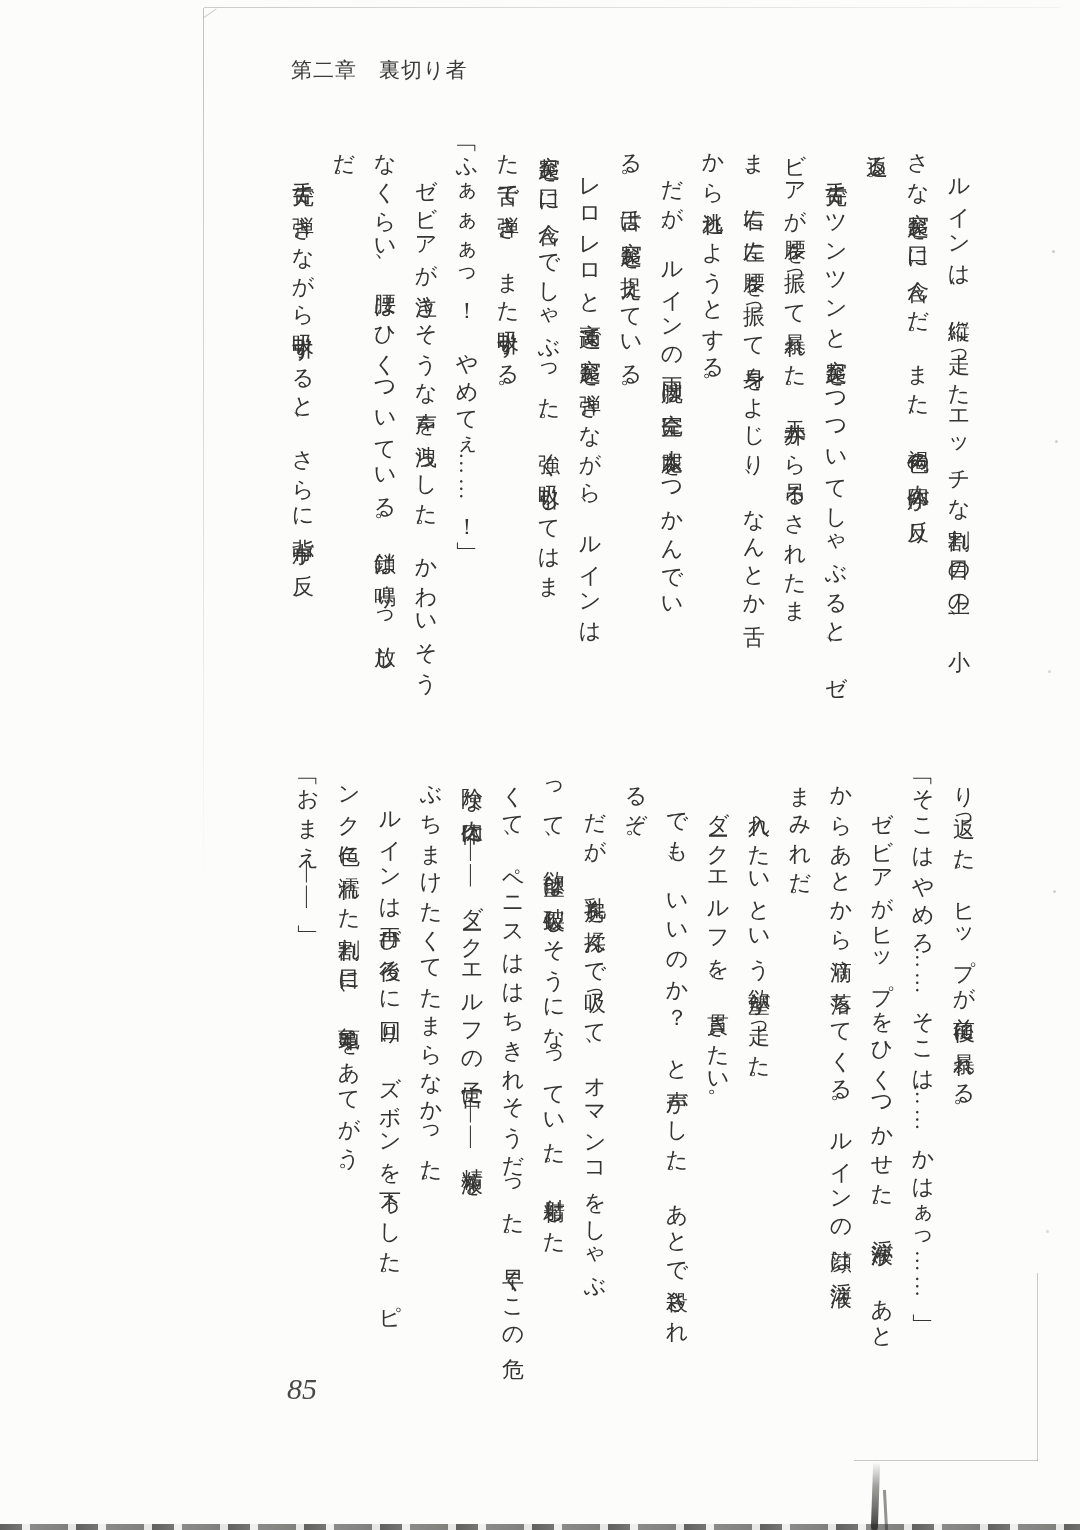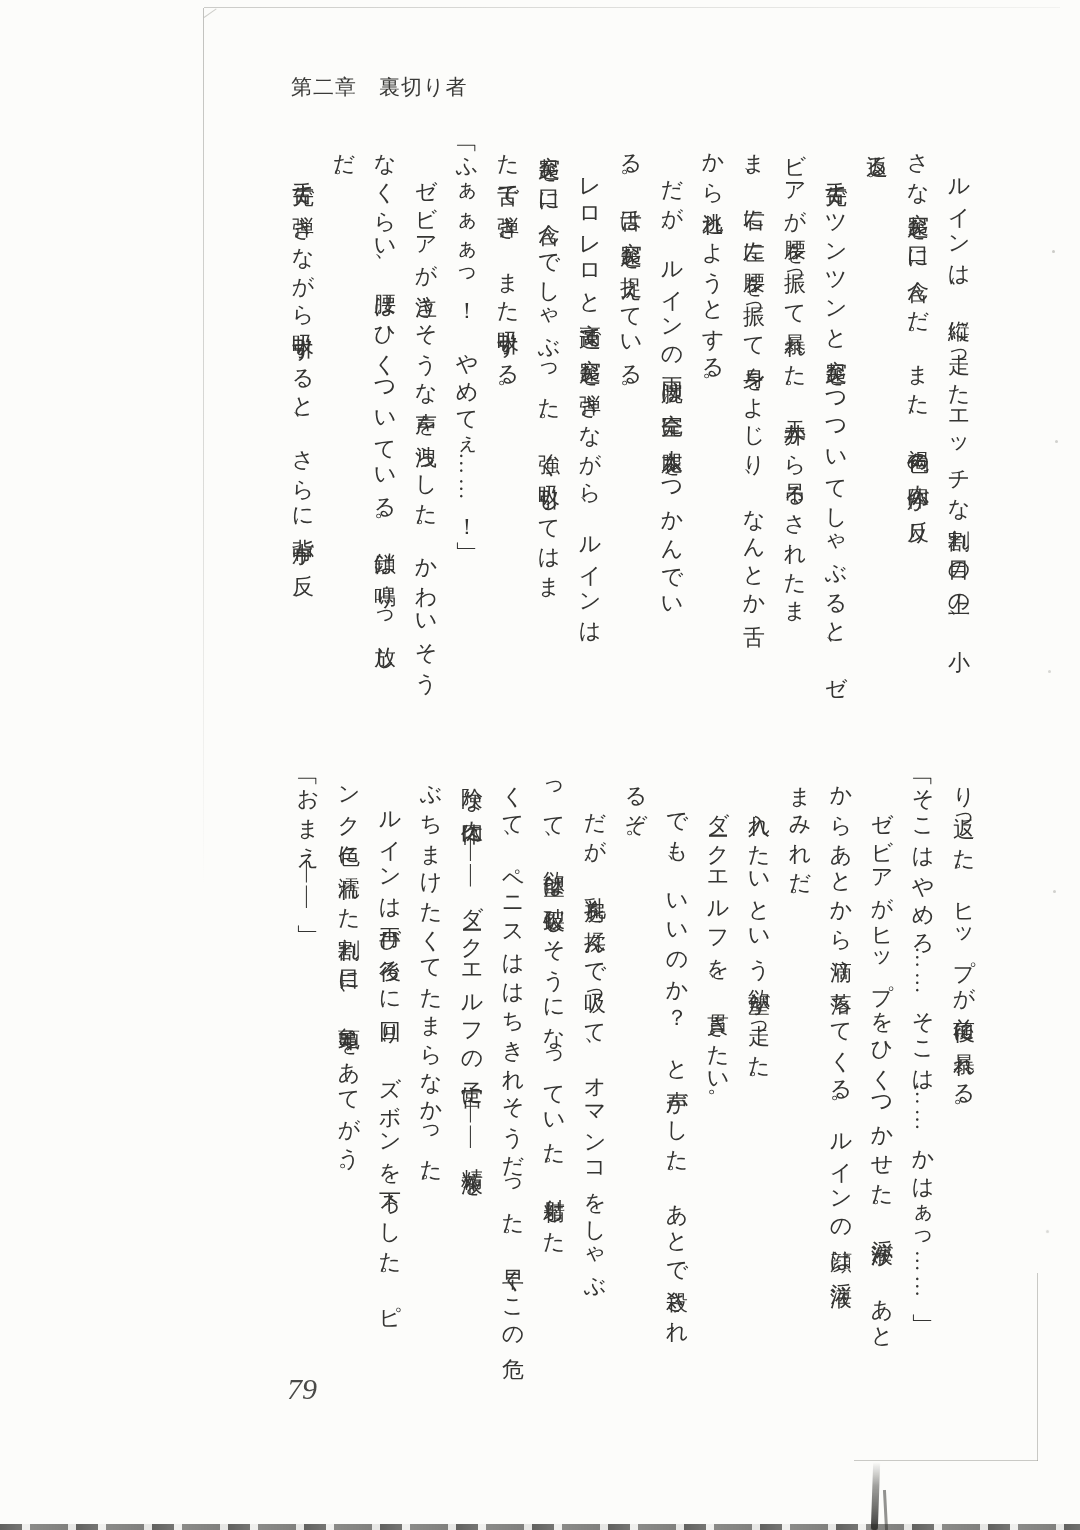--- a/index.html
+++ b/index.html
@@ -13,21 +13,21 @@
     height: 1530px;
     background: #fcfcfa;
     overflow: hidden;
     font-family: "Liberation Serif", "DejaVu Serif", serif;
   }
 
   
   .chapter-header {
     position: absolute;
     left: 291px;
-    top: 73px;
+    top: 56px;
     font-size: 21px;
     letter-spacing: 1px;
     color: #3a3a38;
     white-space: pre;
   }
 
   .vblock {
     position: absolute;
     writing-mode: vertical-rl;
     text-orientation: mixed;
@@ -185,15 +185,15 @@
     <p>　だが、乳房を揉んで吸って、オマンコをしゃぶ</p>
     <p>って、欲望は破裂しそうになっていた。射精した</p>
     <p>くて、ペニスははちきれそうだった。早くこの危</p>
     <p>険な肉体に――ダークエルフの子宮に――精液を</p>
     <p>ぶちまけたくてたまらなかった。</p>
     <p>　ルインは再び後ろに回り、ズボンを下ろした。ピ</p>
     <p>ンク色に濡れた割れ目に、亀頭をあてがう。</p>
     <p>「おまえ――」</p>
   </div>
 
-  <div class="page-number">79</div>
+  <div class="page-number">85</div>
 
 </div>
 
 </body></html>

